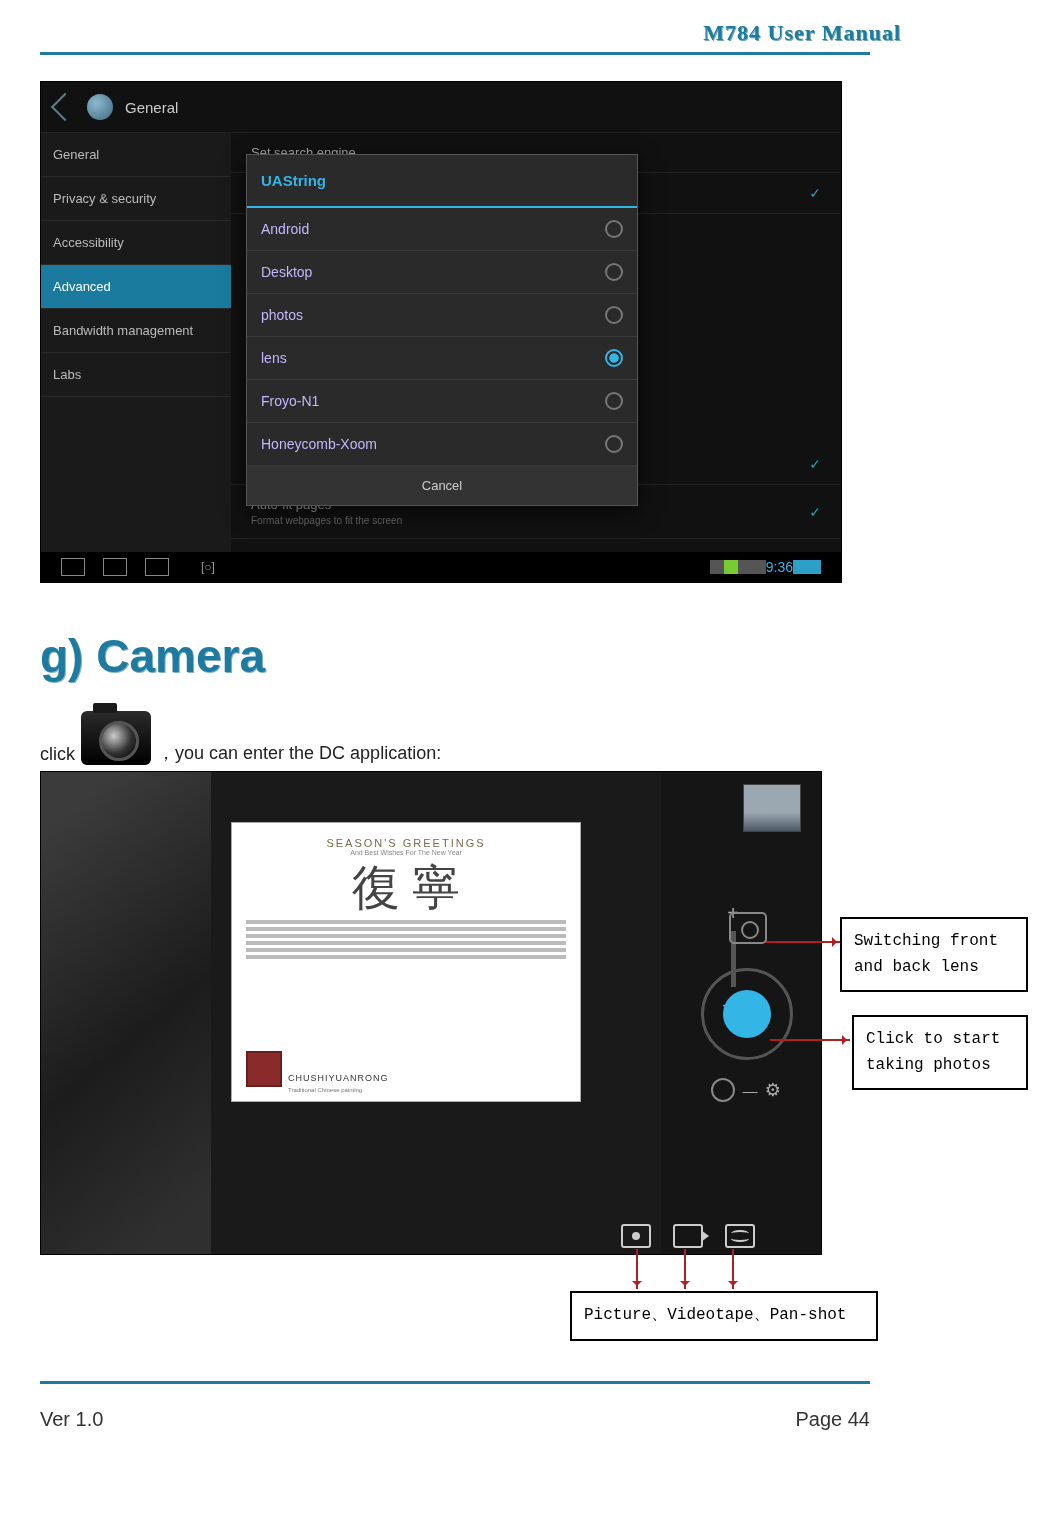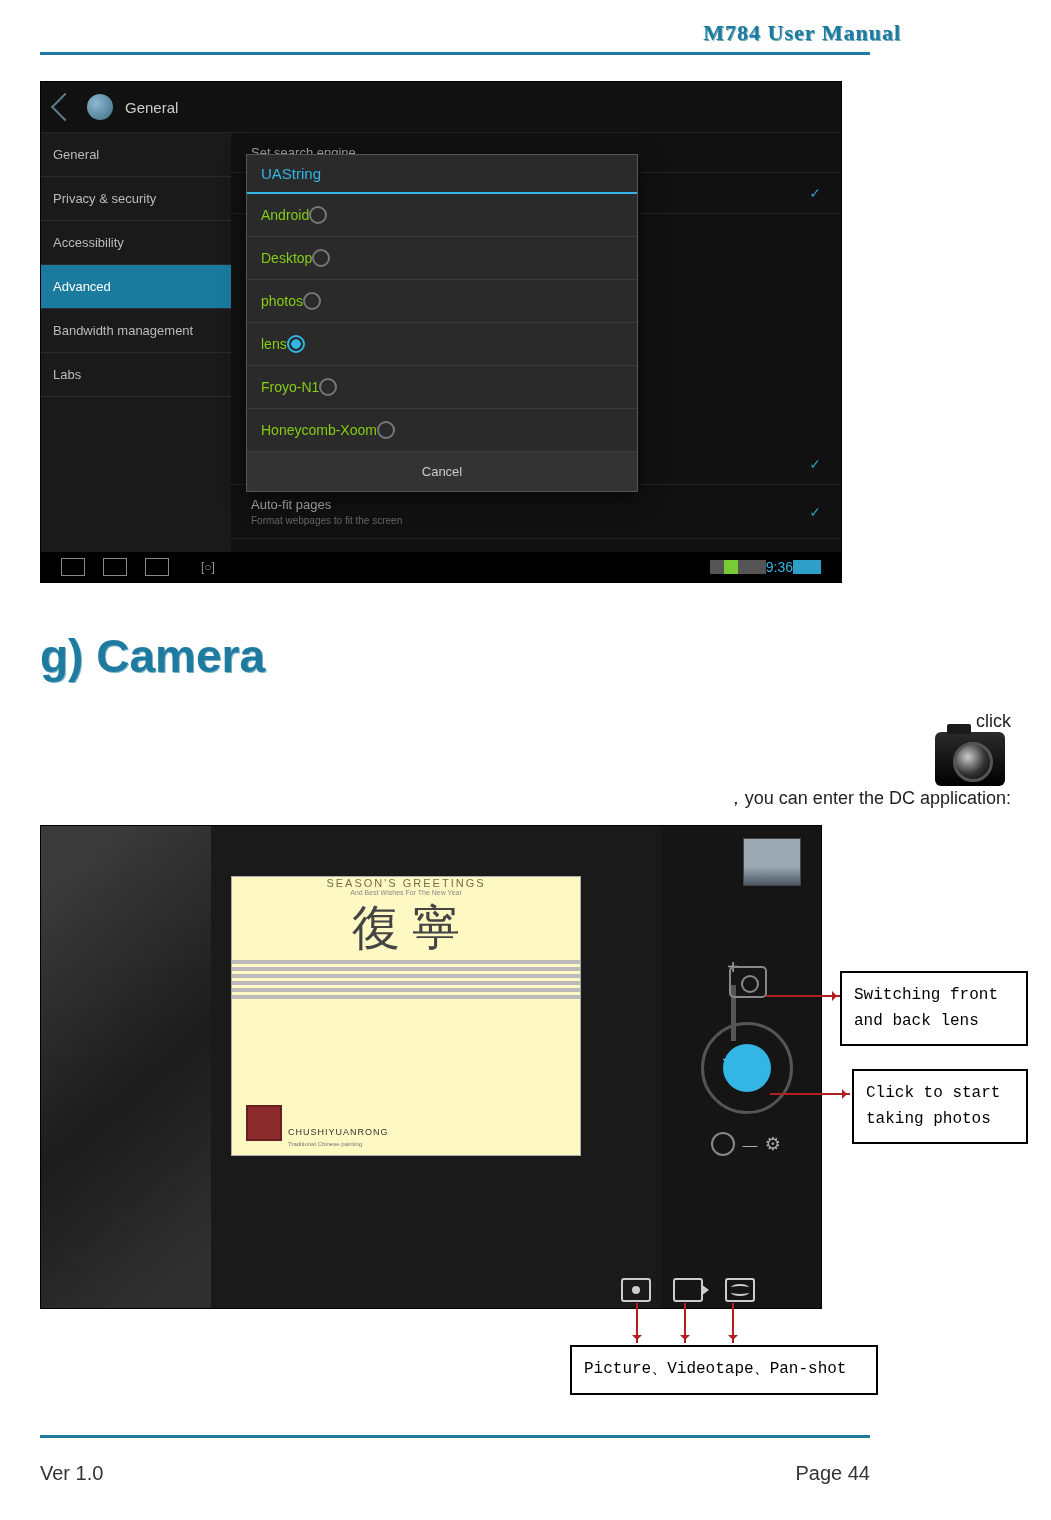--- a/index.html
+++ b/index.html
@@ -104,29 +104,31 @@
     position: absolute;
     left: 205px; top: 72px;
     width: 390px;
     background: #2a2a2a;
     border: 1px solid #555;
     box-shadow: 0 6px 20px rgba(0,0,0,.6);
   }
   .dialog .dtitle {
     color: #33b5e5;
     font-size: 15px;
-    padding: 10px 14px;
+    padding: 17px 14px;
     border-bottom: 2px solid #33b5e5;
+    font-weight: bold;
   }
   .dialog .dopt {
-    color: #84cc16;
+    color: #c4b5fd;
     font-size: 14px;
     padding: 12px 14px;
     border-bottom: 1px solid #3a3a3a;
     display: flex;
+    justify-content: space-between;
     align-items: center;
   }
   .dialog .radio {
     width: 14px; height: 14px; border-radius: 50%;
     border: 2px solid #777;
   }
   .dialog .radio.sel {
     border-color: #33b5e5;
     background: radial-gradient(circle, #33b5e5 45%, transparent 50%);
   }
@@ -166,22 +168,21 @@
     font-weight: bold;
     margin: 46px 0 28px 0;
     font-family: Arial, sans-serif;
     text-shadow: 1px 1px 0 #7db3c6;
   }
 
   .intro-line {
     display: flex;
     align-items: flex-end;
     gap: 0;
-    margin-bottom: 15px;
-    flex-direction: column;
+    margin-bottom: 6px;
   }
   .intro-line .txt { font-size: 18px; color: #222; }
   .cam-icon {
     width: 70px; height: 54px;
     background: linear-gradient(#2b2b2b,#000);
     border-radius: 6px;
     position: relative;
     margin: 0 6px;
   }
   .cam-icon::before {
@@ -224,22 +225,23 @@
     background:#1a1a1a;
   }
   .shot2 .preview .ink {
     position:absolute; left:0; top:0; bottom:0; width:170px;
     background: linear-gradient(140deg, #3b3b3b 10%, #1c1c1c 55%, #2f2f2f 90%);
   }
   .shot2 .preview .card {
     position:absolute;
     left:190px; top:50px;
     width:350px; height:280px;
-    background:#fef9c3;
+    background:#ffffff;
     border:1px solid #aaa;
+    padding:14px;
     box-sizing:border-box;
     font-size:8px;
     color:#555;
   }
   .shot2 .preview .card .ctitle {
     font-size:11px; text-align:center; color:#7a6b4a; letter-spacing:2px;
   }
   .shot2 .preview .card .csub {
     font-size:7px; text-align:center; color:#888; margin-bottom:6px;
   }

